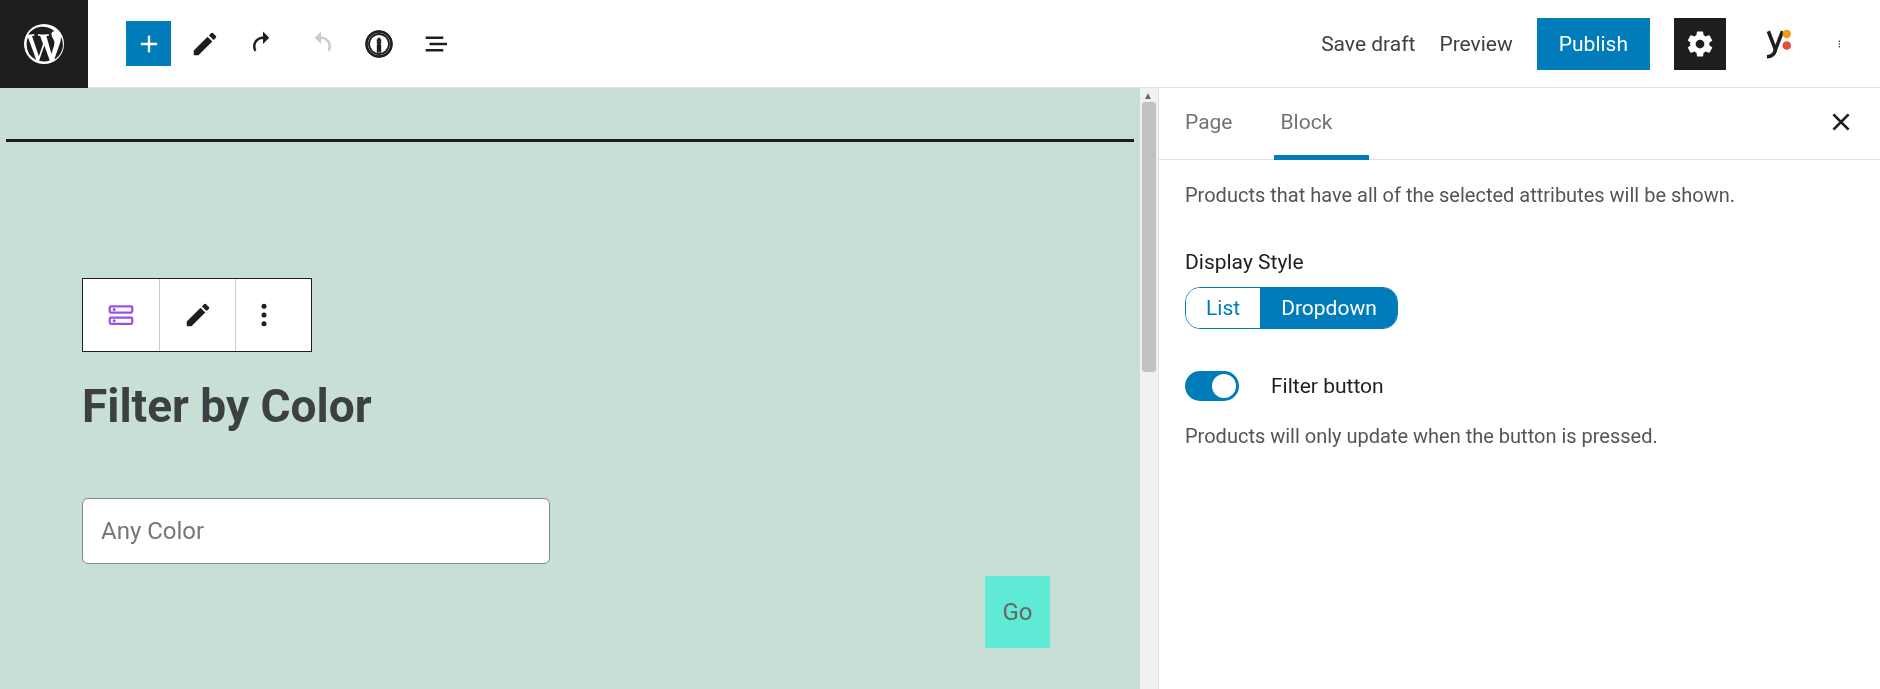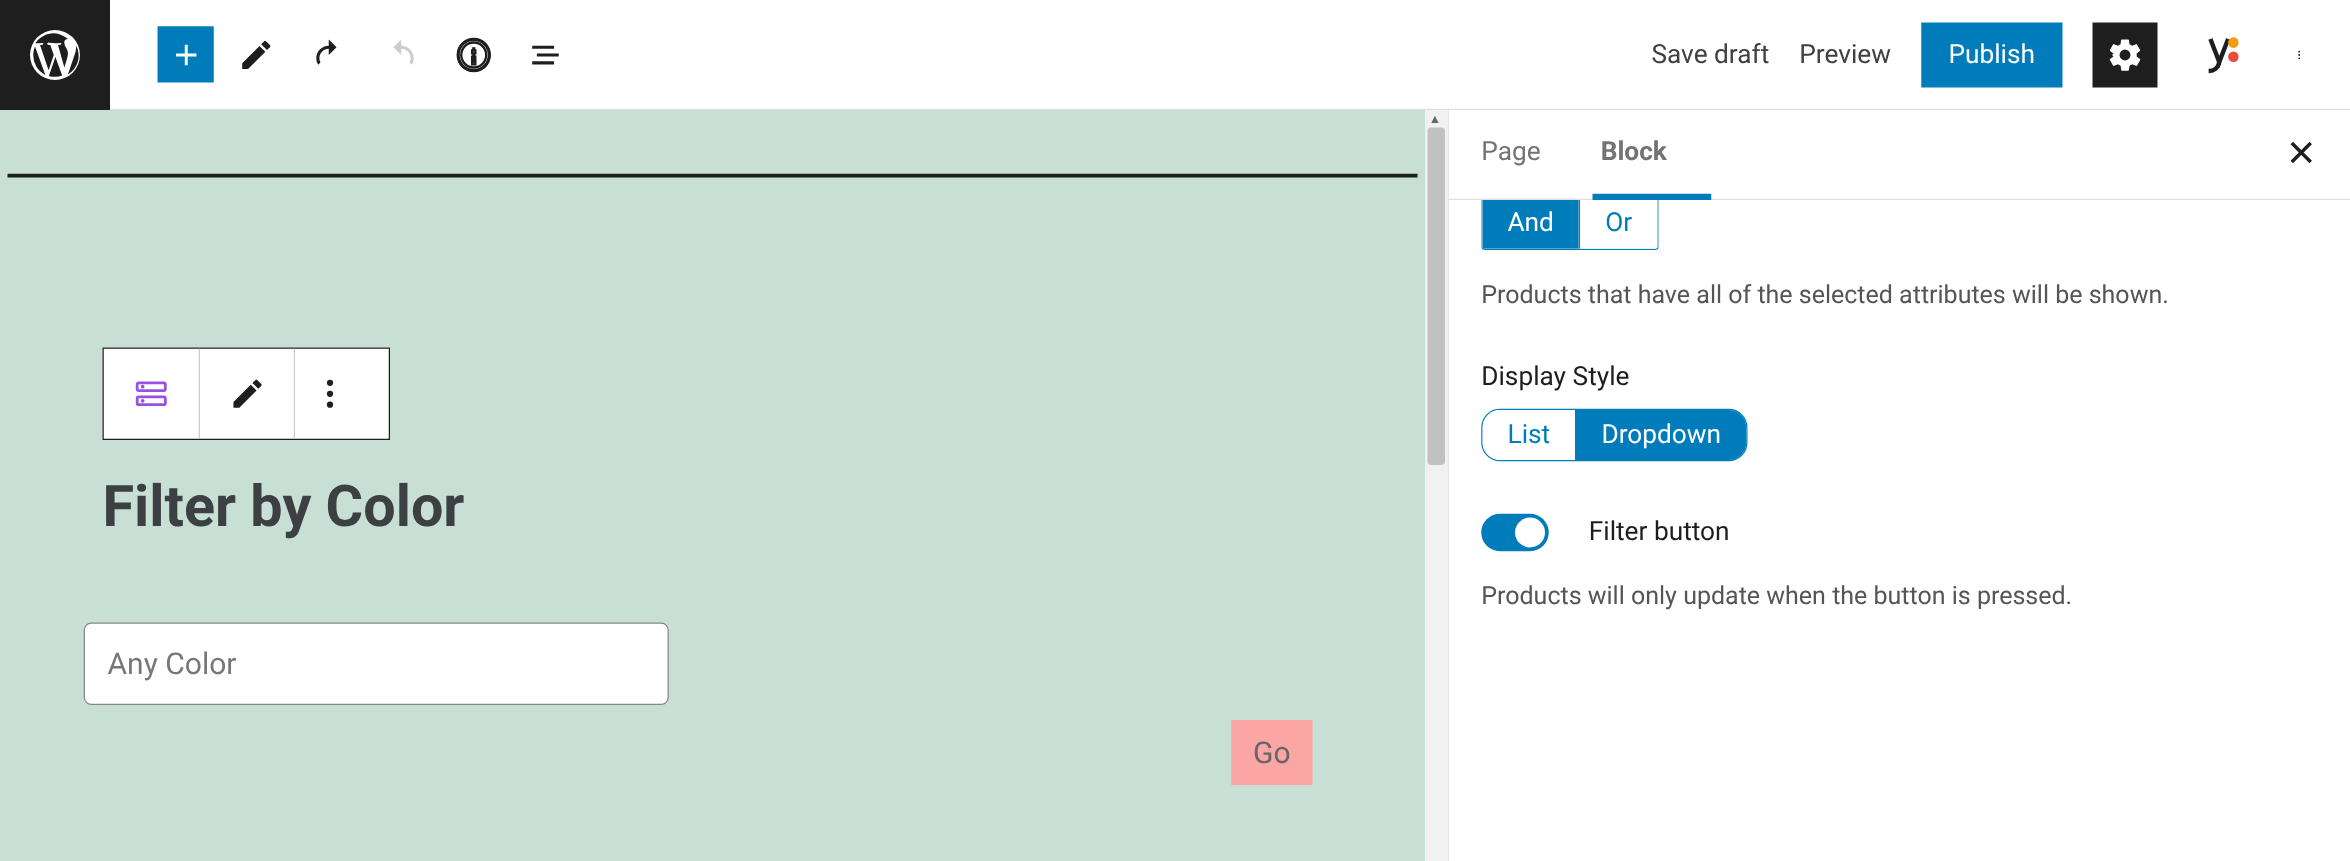--- a/index.html
+++ b/index.html
@@ -23,32 +23,32 @@
 .more-btn { width:40px; height:48px; display:flex; align-items:center; justify-content:center; cursor:pointer; }
 
 .main { display:flex; height:601px; }
 .canvas { flex:1; background:#c8dfd6; position:relative; overflow:hidden; }
 .canvas-line { position:absolute; top:51px; left:6px; right:6px; height:3px; background:#1e1e1e; }
 .block-toolbar { position:absolute; top:190px; left:82px; display:flex; background:#fff; border:1px solid #1e1e1e; }
 .bt-cell { width:76px; height:72px; display:flex; align-items:center; justify-content:center; cursor:pointer; }
 .bt-cell + .bt-cell { border-left:1px solid #ccc; }
 .bt-cell svg { width:30px; height:30px; }
 .block-title { position:absolute; top:291px; left:82px; color:#3c4043; font-size:46px; font-weight:700; }
-.color-input { position:absolute; top:410px; left:67px; width:468px; height:66px; background:#fff; border:1px solid #888; border-radius:6px; padding:0 18px; display:flex; align-items:center; }
+.color-input { position:absolute; top:410px; left:82px; width:468px; height:66px; background:#fff; border:1px solid #888; border-radius:6px; padding:0 18px; display:flex; align-items:center; }
 .color-input-text { color:#777; font-size:24px; }
-.go-btn { position:absolute; top:488px; right:90px; width:65px; height:52px; background:#fca5a5; display:flex; align-items:center; justify-content:center; color:#666; font-size:24px; cursor:pointer; }
+.go-btn { position:absolute; top:488px; right:90px; width:65px; height:72px; background:#5eead4; display:flex; align-items:center; justify-content:center; color:#666; font-size:24px; cursor:pointer; }
 
 .scroll-gutter { width:18px; background:#f1f1f1; position:relative; }
 .scroll-arrow { position:absolute; top:2px; left:3px; width:12px; height:10px; color:#666; font-size:10px; }
 .scroll-thumb { position:absolute; top:14px; left:2px; right:2px; height:270px; background:#c1c1c1; border-radius:3px; }
 
 .sidebar { width:722px; background:#fff; border-left:1px solid #e0e0e0; display:flex; flex-direction:column; }
 .tabs { height:72px; display:flex; align-items:center; padding:0 26px; border-bottom:1px solid #e0e0e0; position:relative; }
 .tab { font-size:21px; color:#737373; margin-right:48px; cursor:pointer; padding-bottom:4px; }
-.tab.active { font-weight:700; }
+.tab.active { font-weight:400; }
 .tab-underline { position:absolute; bottom:-1px; left:115px; width:95px; height:5px; background:#007cba; }
 .close-btn { margin-left:auto; cursor:pointer; }
 .close-btn svg { width:26px; height:26px; stroke:#1e1e1e; stroke-width:2.5; fill:none; }
 
 .panel { padding: 0 26px 26px 26px; }
 .btn-group { display:inline-flex; border:1.5px solid #007cba; border-radius:15px; overflow:hidden; margin-top:-1px; }
 .btn-group.partial-top { border-top:none; border-radius: 0 0 3px 3px; }
 .bg-btn { padding:8px 20px; font-size:21px; cursor:pointer; background:#fff; color:#007cba; }
 .bg-btn.selected { background:#007cba; color:#fff; }
 .bg-btn + .bg-btn { border-left:1.5px solid #007cba; }
@@ -172,24 +172,20 @@
       <span class="tab">Page</span>
       <span class="tab active">Block</span>
       <div class="tab-underline"></div>
       <div class="close-btn">
         <svg viewBox="0 0 24 24">
             <path d="M5 5 L19 19 M19 5 L5 19"></path>
           </svg>
       </div>
     </div>
     <div class="panel">
-      <div class="btn-group partial-top">
-        <div class="bg-btn selected">And</div>
-        <div class="bg-btn">Or</div>
-      </div>
       <div class="help-text">Products that have all of the selected attributes will be shown.</div>
 
       <div class="panel-label">Display Style</div>
       <div class="btn-group">
         <div class="bg-btn">List</div>
         <div class="bg-btn selected">Dropdown</div>
       </div>
 
       <div class="toggle-row">
         <div class="toggle">

